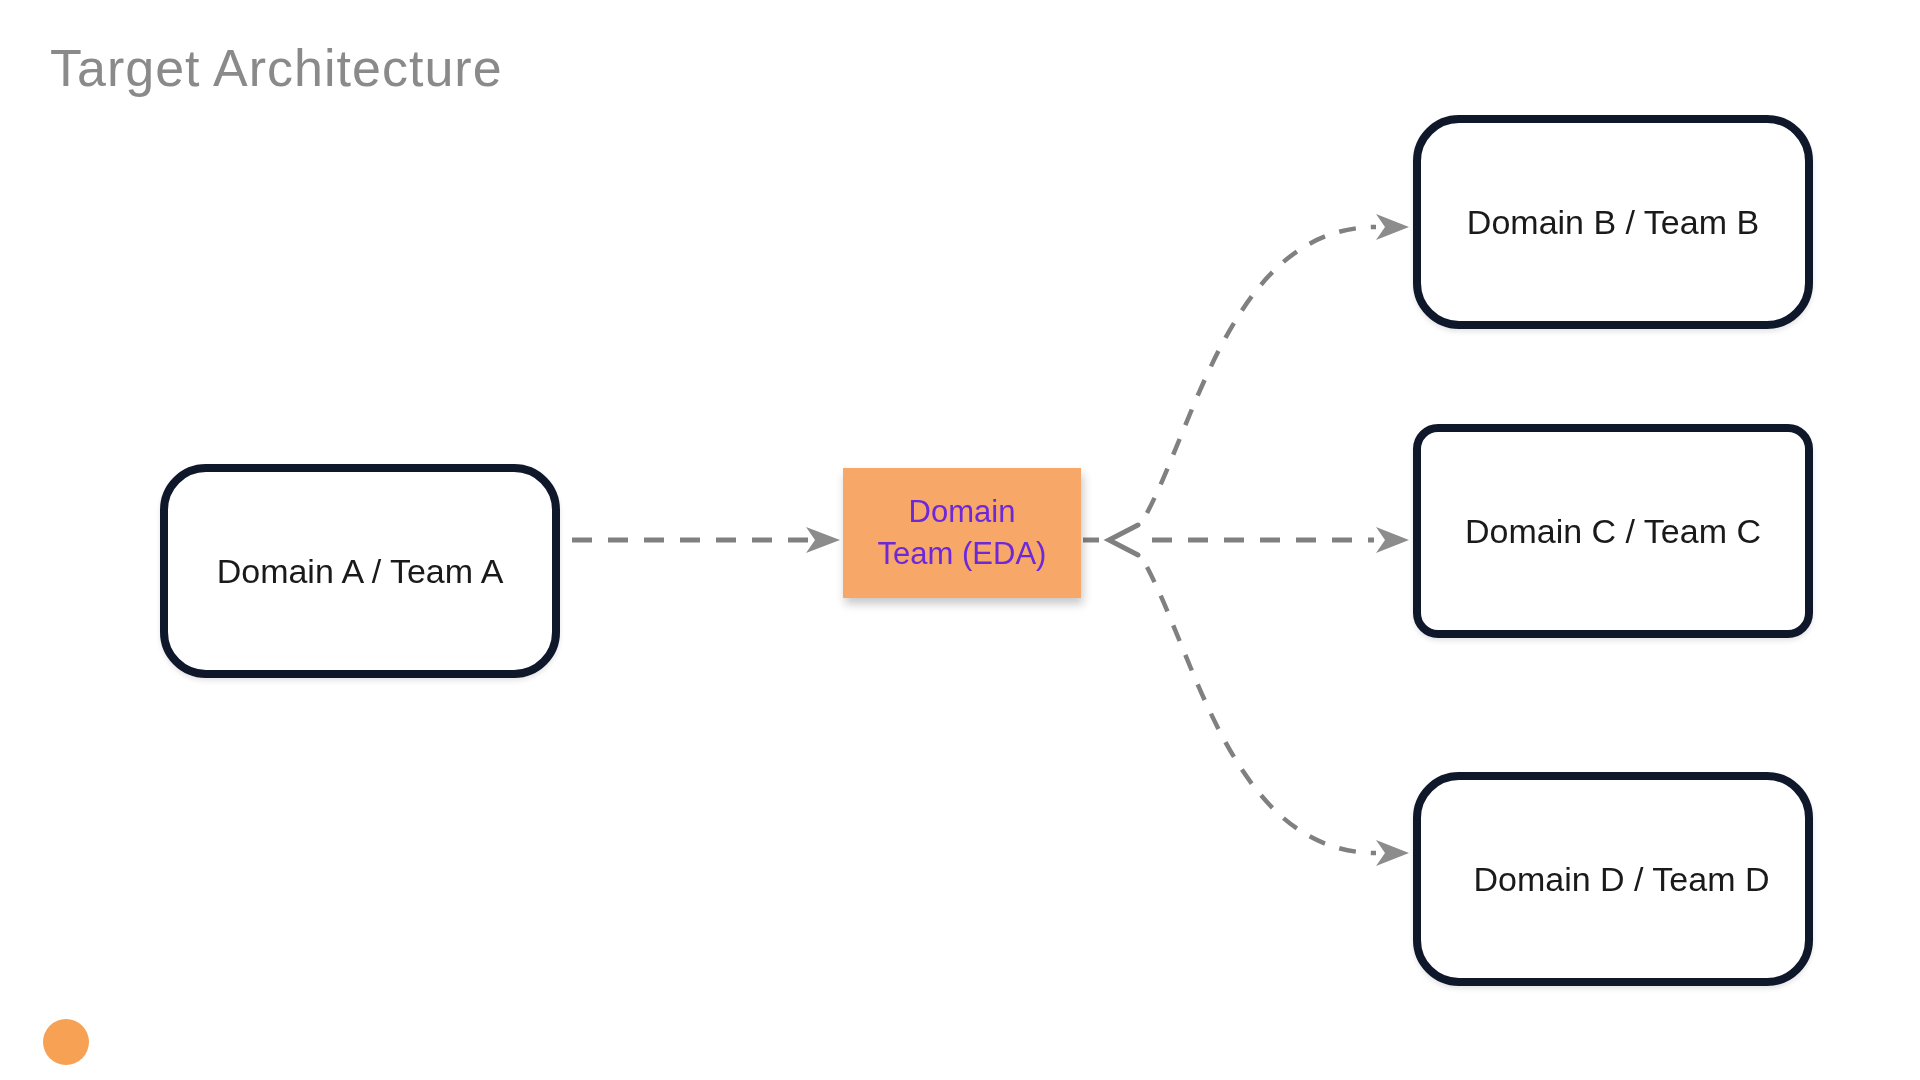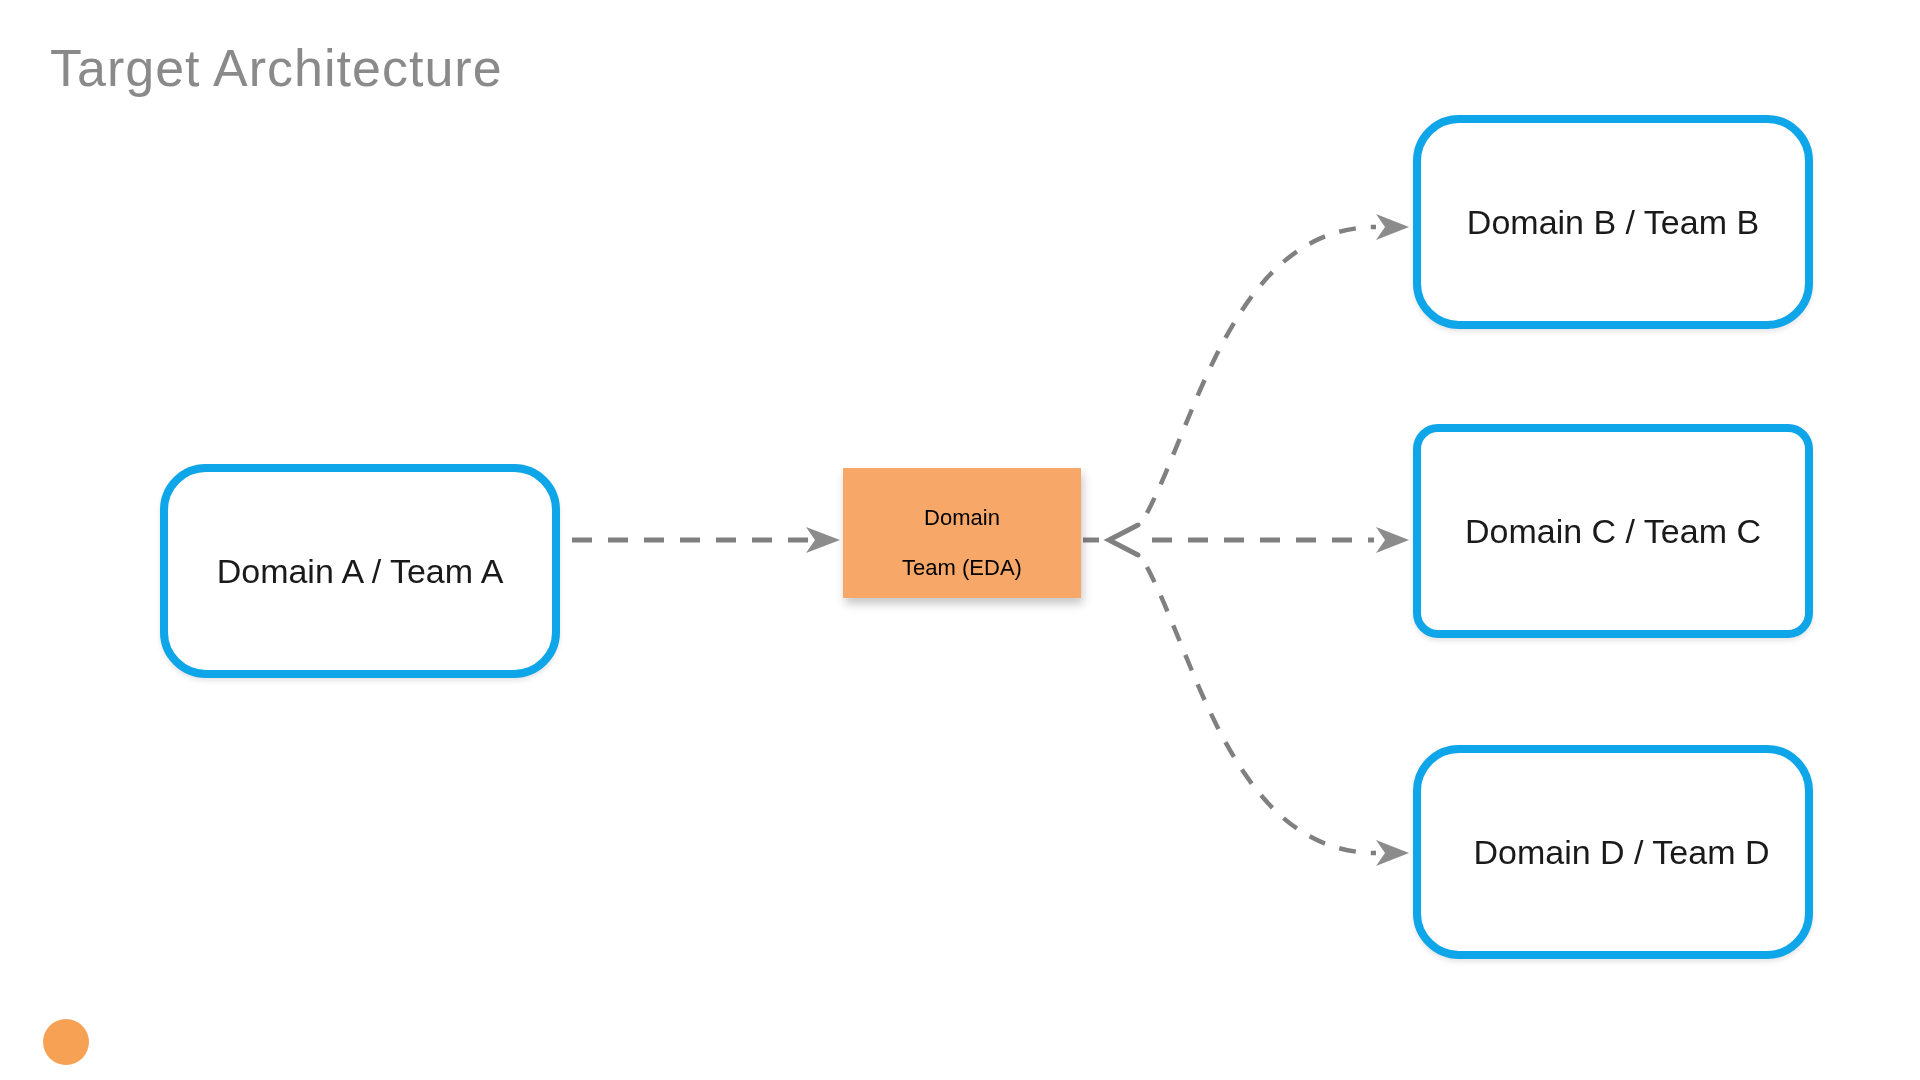--- a/index.html
+++ b/index.html
@@ -23,57 +23,56 @@
     font-weight: 500;
     letter-spacing: 1px;
     color: #8a8a8a;
     margin: 0;
   }
   .node {
     position: absolute;
     width: 400px;
     height: 214px;
     background: #ffffff;
-    border: 8px solid #0ea5e9;
+    border: 8px solid #0f172a;
     border-radius: 46px;
     box-sizing: border-box;
     display: flex;
     align-items: center;
     justify-content: center;
     box-shadow: 0 3px 5px rgba(0,0,0,0.10);
   }
   .node .node-label {
     font-size: 34px;
     color: #1a1a1a;
     white-space: nowrap;
   }
   .node-a { left: 160px; top: 432px; margin-top: 32px; }
   .node-b { left: 1413px; top: 115px; }
   .node-c { left: 1413px; top: 424px; border-radius: 25px; }
-  .node-d { left: 1413px; top: 745px; padding-left: 17px; }
+  .node-d { left: 1413px; top: 772px; padding-left: 17px; }
 
   .sticky {
     position: absolute;
     left: 843px;
     top: 468px;
     width: 238px;
     height: 130px;
     background: #f7a767;
     box-shadow: 2px 6px 9px rgba(0,0,0,0.22);
     display: flex;
     flex-direction: column;
     align-items: center;
     justify-content: center;
     text-align: center;
   }
   .sticky .sticky-line {
-    font-size: 22px;
+    font-size: 31px;
     line-height: 1.35;
-    color: #000000;
-    margin-top: 20px;
+    color: #6d28d9;
   }
   .edge-layer {
     position: absolute;
     left: 0;
     top: 0;
     width: 1920px;
     height: 1080px;
     pointer-events: none;
   }
   .orange-dot {

